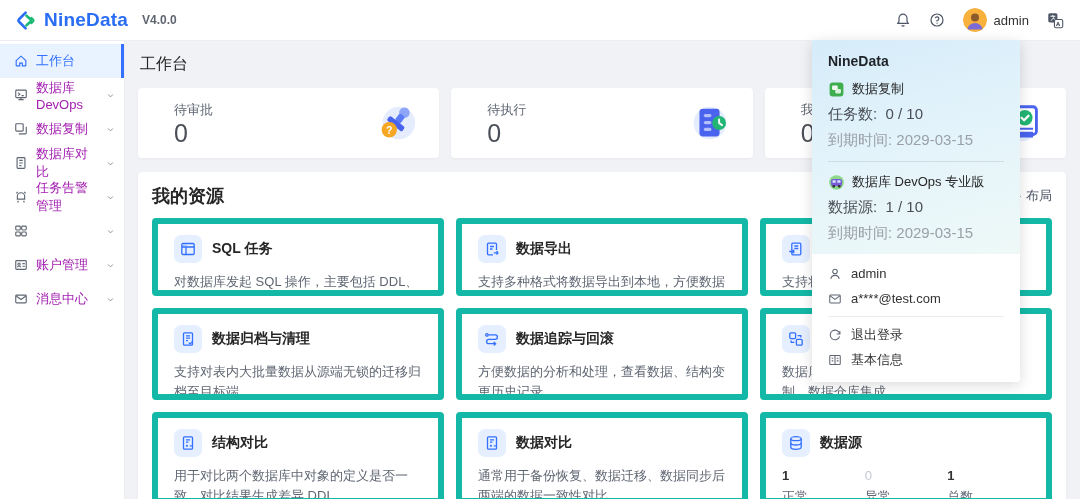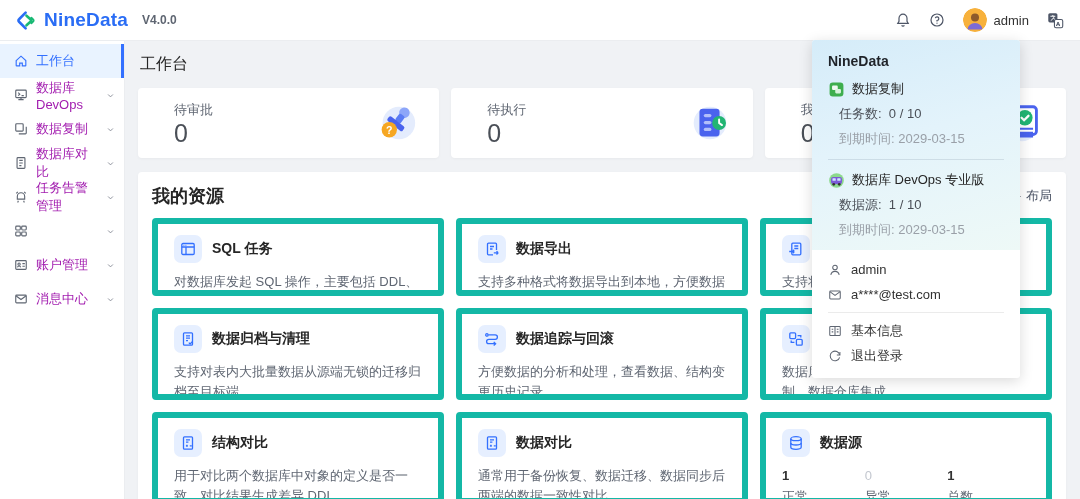--- a/index.html
+++ b/index.html
@@ -74,21 +74,21 @@
   .ds-lab { font-size:13px; color:#5f6672; margin-top:5px; }
 
   
   #dropdown { position:absolute; left:812px; top:40px; width:208px; background:#fff;
     border-radius:3px; box-shadow:0 3px 14px rgba(0,0,0,.15); z-index:30; overflow:hidden; }
   .dd-top { background:linear-gradient(165deg,#d5ecf9 0%,#e3f3fb 45%,#eef9f7 100%);
     padding:13px 16px 11px; }
   .dd-title { font-size:14px; font-weight:bold; color:#1f2329; margin-bottom:11px; }
   .lic-head { display:flex; align-items:center; gap:7px; font-size:13px; color:#262626; font-weight:500; }
   .lic-head .i { width:17px; height:17px; }
-  .lic-line { font-size:13px; color:#4a4f57; margin-top:7px;margin-left:11px; }
+  .lic-line { font-size:15px; color:#4a4f57; margin-top:7px; }
   .lic-line.exp { color:#9aa0a8; }
   .dd-divider { height:1px; background:rgba(31,60,90,.12); margin:11px 0; }
   .dd-bottom { padding:7px 16px 10px; }
   .dd-bottom .dd-divider { margin:5px 0; background:rgba(0,0,0,.08); }
   .dd-row { display:flex; align-items:center; gap:9px; font-size:13px; color:#323232;
     height:25px; }
   .dd-row .i { width:14px; height:14px; color:#5f6672; }
   .dd-row.clickable { cursor:pointer; }
 </style>
 </head>
@@ -499,31 +499,31 @@
               <rect x="2" y="3.5" width="12" height="9" rx="1"></rect>
               <path d="M2.5 4.5L8 8.5l5.5-4"></path>
             </svg>
           </span>
           <span>a****@test.com</span>
         </div>
         <div class="dd-divider"></div>
         <div class="dd-row clickable">
           <span class="i ">
             <svg viewBox="0 0 16 16" fill="none" stroke="currentColor" stroke-width="1.2">
+              <path d="M13.3 9.5A5.5 5.5 0 1 1 13.4 6.8"></path>
+              <path d="M13.6 3.3v3.5h-3.5"></path>
+            </svg>
+          </span>
+          <span>退出登录</span>
+        </div>
+        <div class="dd-row clickable">
+          <span class="i ">
+            <svg viewBox="0 0 16 16" fill="none" stroke="currentColor" stroke-width="1.2">
               <rect x="2" y="2.8" width="12" height="10.4" rx="1"></rect>
               <path d="M8 2.8v10.4M4.2 6h1.8M4.2 9h1.8M10 6h2M10 9h2"></path>
             </svg>
           </span>
           <span>基本信息</span>
         </div>
-        <div class="dd-row clickable">
-          <span class="i ">
-            <svg viewBox="0 0 16 16" fill="none" stroke="currentColor" stroke-width="1.2">
-              <path d="M13.3 9.5A5.5 5.5 0 1 1 13.4 6.8"></path>
-              <path d="M13.6 3.3v3.5h-3.5"></path>
-            </svg>
-          </span>
-          <span>退出登录</span>
-        </div>
       </div>
   </div>
 
 </div>
 
 </body></html>

